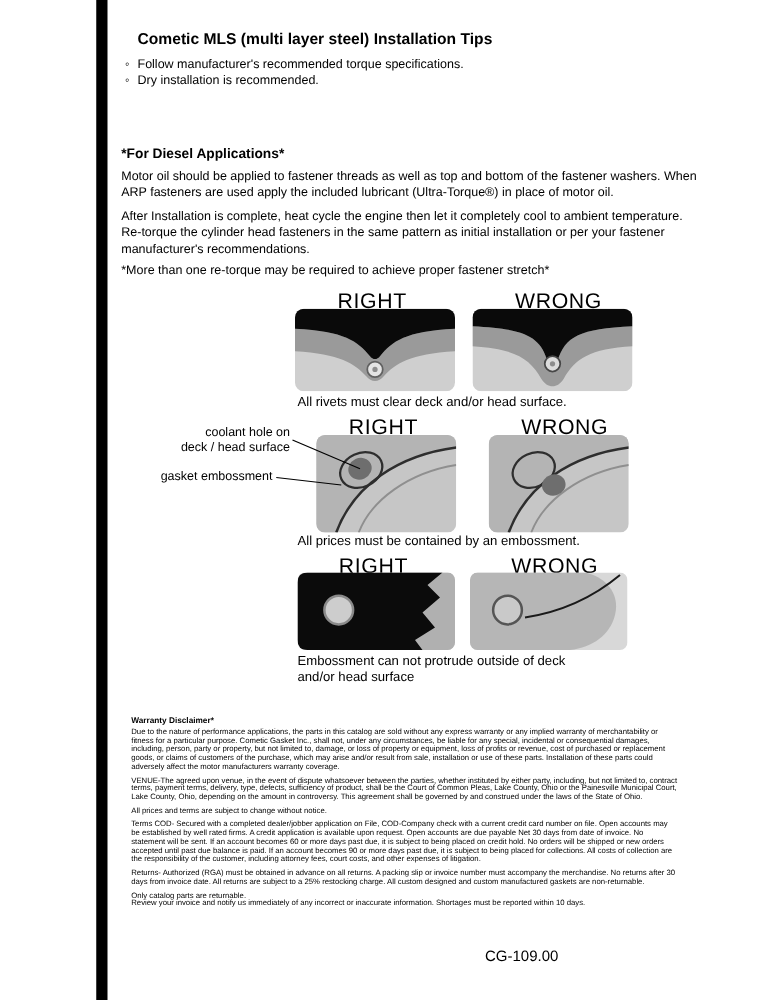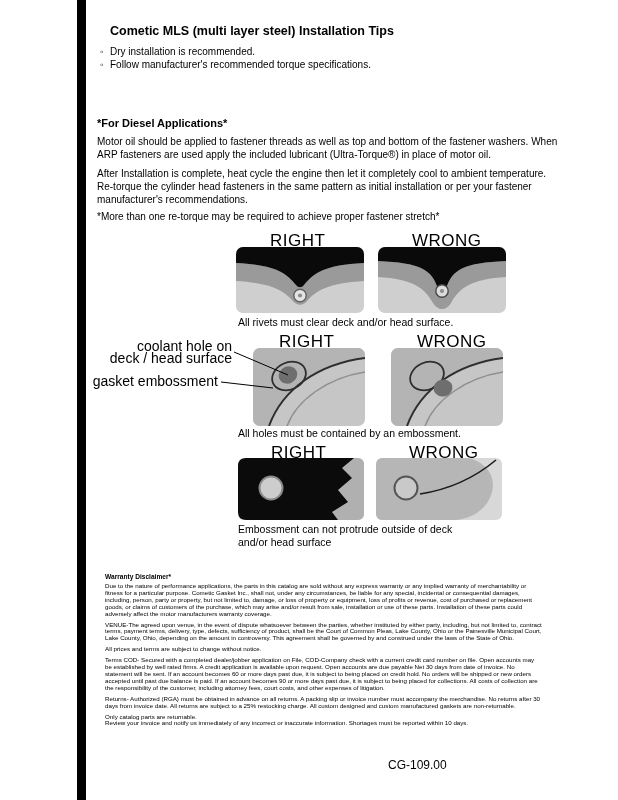--- a/index.html
+++ b/index.html
@@ -12,39 +12,39 @@
   .tips{left:100px;top:45px;font-size:10px}
   .tip{position:relative;padding-left:10px;line-height:13px;white-space:nowrap}
   .tip.sub{margin-left:16px}
   .m1::before{content:"◦";position:absolute;left:0;top:0}
   .m2::before{content:"•";position:absolute;left:0;top:-1px;font-size:9px}
   .d-head{left:97px;top:117px;font-size:11px;font-weight:bold}
   .d-par{left:97px;width:462px;font-size:10px;line-height:13.2px}
   .p1{top:135px}.p2{top:167px}.p3{top:210px}
   .rw{position:absolute;width:60px;text-align:left;font-size:17px;letter-spacing:.5px}
   .cap{position:absolute;font-size:10.5px;line-height:12.5px}
-  .co{position:absolute;font-size:14px;line-height:11.5px;text-align:right}
+  .co{position:absolute;font-size:10px;line-height:11.5px;text-align:right}
   .fig{position:absolute}
   .warr{left:105px;top:573px;width:437px}
   .warr h3{font-size:6.6px;font-weight:bold;margin-bottom:3px}
   .warr p{font-size:6.2px;line-height:6.9px;margin-bottom:4px}
   .warr p.tight{margin-bottom:0}
   .docnum{left:388px;top:758px;font-size:12px}
   svg{display:block}
 </style>
 </head>
 <body>
 
 <div class="abs left-bar"></div>
 
 <h1 class="abs title">Cometic MLS (multi layer steel) Installation Tips</h1>
 
 <div class="abs tips">
+  <div class="tip"><span class="m1"></span><span>Follow manufacturer's recommended torque specifications.</span></div>
   <div class="tip"><span class="m1"></span><span>Dry installation is recommended.</span></div>
-  <div class="tip"><span class="m1"></span><span>Follow manufacturer's recommended torque specifications.</span></div>
 </div>
 
 <h2 class="abs d-head">*For Diesel Applications*</h2>
 <p class="abs d-par p1">Motor oil should be applied to fastener threads as well as top and bottom of the fastener washers. When ARP fasteners are used apply the included lubricant (Ultra-Torque®) in place of motor oil.</p>
 <p class="abs d-par p2">After Installation is complete, heat cycle the engine then let it completely cool to ambient temperature. Re-torque the cylinder head fasteners in the same pattern as initial installation or per your fastener manufacturer's recommendations.</p>
 <p class="abs d-par p3">*More than one re-torque may be required to achieve proper fastener stretch*</p>
 
 <div class="rw" style="left:270px;top:231px">RIGHT</div>
 <div class="rw" style="left:412px;top:231px">WRONG</div>
 
@@ -114,21 +114,21 @@
   <g clip-path="url(#cpD)">
     <rect width="112" height="78" fill="#c6c6c6"></rect>
     <path d="M0,0 H112 V10 C66,16 30,40 16,78 H0 Z" fill="#b4b4b4"></path>
     <path d="M112,10 C66,16 30,40 16,78" stroke="#2e2e2e" stroke-width="2" fill="none"></path>
     <path d="M112,24 C74,30 44,52 34,78" stroke="#8f8f8f" stroke-width="1.5" fill="none"></path>
     <ellipse transform="rotate(-25 36 28)" cx="36" cy="28" rx="17.5" ry="13.5" fill="none" stroke="#2e2e2e" stroke-width="1.8"></ellipse>
     <ellipse transform="rotate(-15 52 40)" cx="52" cy="40" rx="9.5" ry="8.5" fill="#6e6e6e"></ellipse>
   </g>
 </svg>
 
-<div class="cap" style="left:238px;top:427px">All holes must be contained by an embossment.</div>
+<div class="cap" style="left:238px;top:427px">All prices must be contained by an embossment.</div>
 
 <div class="rw" style="left:271px;top:443px">RIGHT</div>
 <div class="rw" style="left:409px;top:443px">WRONG</div>
 
 <svg class="fig" style="left:238px;top:458px" width="126" height="62" viewBox="0 0 126 62">
   <defs>
       <clipPath id="cpE">
         <rect width="126" height="62" rx="6"></rect>
       </clipPath>
     </defs>

